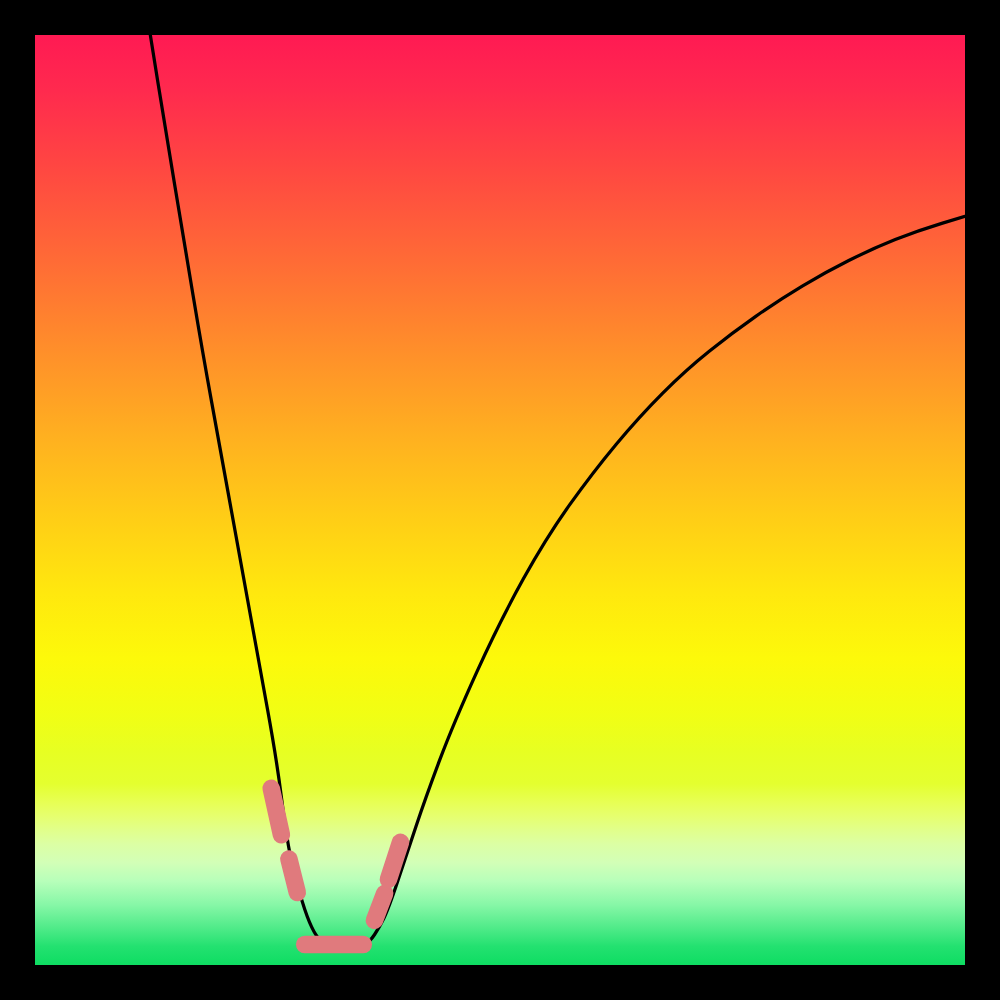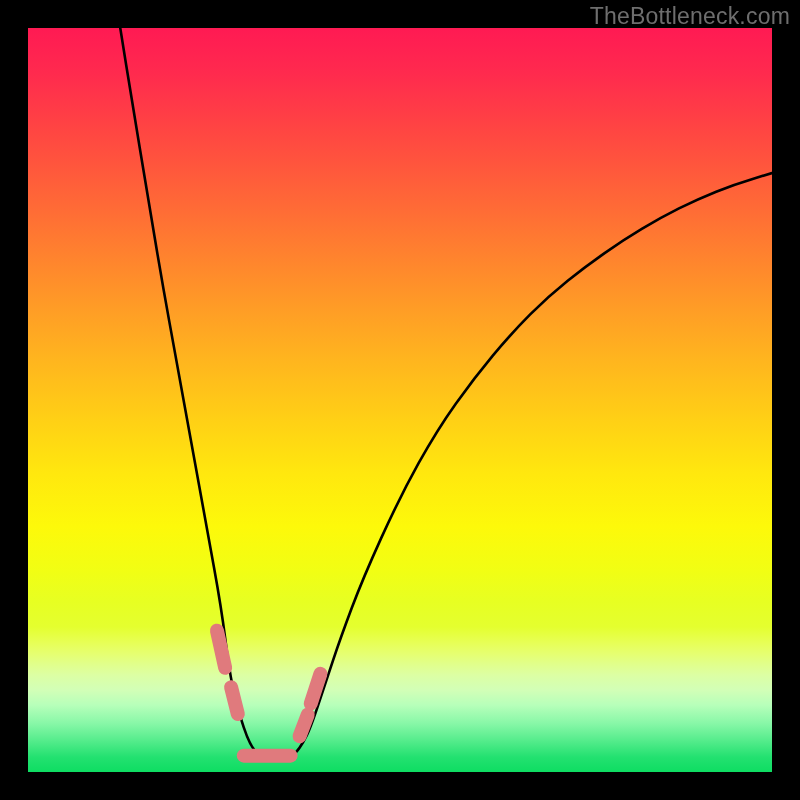--- a/index.html
+++ b/index.html
@@ -88,14 +88,13 @@
       <g id="markers">
           <line x1="188.98" y1="602.64" x2="197.16" y2="639.84" stroke="#e07a7d" stroke-width="14" stroke-linecap="round"></line>
           <line x1="203.11" y1="659.18" x2="209.81" y2="685.97" stroke="#e07a7d" stroke-width="14" stroke-linecap="round"></line>
           <line x1="215.76" y1="727.63" x2="262.63" y2="727.63" stroke="#e07a7d" stroke-width="14" stroke-linecap="round"></line>
           <line x1="271.56" y1="708.29" x2="279.74" y2="686.71" stroke="#e07a7d" stroke-width="14" stroke-linecap="round"></line>
           <line x1="282.72" y1="675.55" x2="292.39" y2="645.79" stroke="#e07a7d" stroke-width="14" stroke-linecap="round"></line>
         </g>
     </svg>
   </div>
 
-  <div class="watermark">TheBottleneck.com</div>
 </div>
 
 </body></html>

